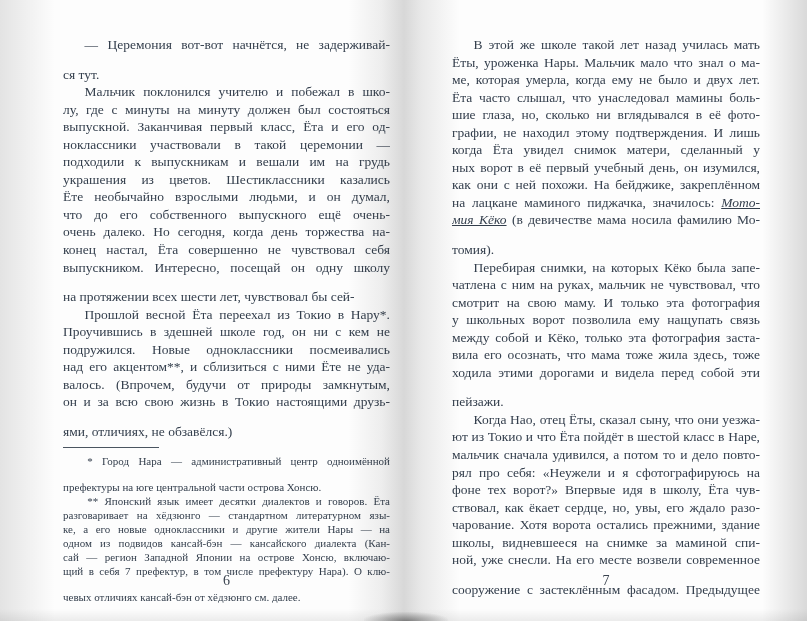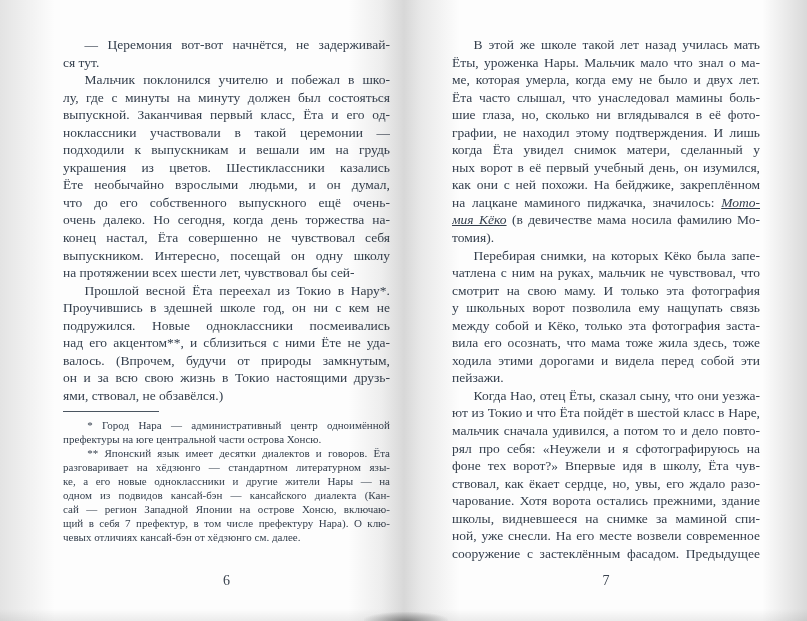--- a/index.html
+++ b/index.html
@@ -11,21 +11,21 @@
   }
   .page{position:absolute;top:36px;height:566px;}
   .page.left{left:63px;width:327px;}
   .page.right{left:452px;width:308px;}
 
   .para .line{
     font-size:13.5px;line-height:17.55px;height:17.55px;overflow:hidden;
     text-align:justify;text-align-last:justify;
   }
   .para .line:first-child{text-indent:1.6em;}
-  .para .line:last-child{text-align-last:left;}
+  .para .line:last-child{text-align-last:left;margin-top:12px;}
   .para.cont .line:last-child{text-align-last:justify;}
   .para i{font-style:italic;text-decoration:underline;}
 
   .fnrule{border-top:1px solid #4a5560;width:96px;margin:7px 0 6px 0;}
   .para.fn .line{font-size:11px;line-height:14px;height:14px;}
   .para.fn .line:first-child{text-indent:2.2em;}
 
   .pagenum{
     position:absolute;top:537px;left:0;width:100%;
     text-align:center;font-size:14px;color:#39424e;
@@ -71,21 +71,21 @@
           <div class="line"><span>выпускником. Интересно, посещай он одну школу</span></div>
           <div class="line"><span>на протяжении всех шести лет, чувствовал бы сей-</span></div>
         </div>
       <div class="para">
           <div class="line"><span>Прошлой весной Ёта переехал из Токио в Нару*.</span></div>
           <div class="line"><span>Проучившись в здешней школе год, он ни с кем не</span></div>
           <div class="line"><span>подружился. Новые одноклассники посмеивались</span></div>
           <div class="line"><span>над его акцентом**, и сблизиться с ними Ёте не уда-</span></div>
           <div class="line"><span>валось. (Впрочем, будучи от природы замкнутым,</span></div>
           <div class="line"><span>он и за всю свою жизнь в Токио настоящими друзь-</span></div>
-          <div class="line"><span>ями, ствовал, не обзавёлся.)</span></div>
+          <div class="line"><span>ями, отличиях, не обзавёлся.)</span></div>
         </div>
     </div>
     <div class="fnrule"></div>
     <div>
       <div class="para fn">
           <div class="line"><span>* Город Нара — административный центр одноимённой</span></div>
           <div class="line"><span>префектуры на юге центральной части острова Хонсю.</span></div>
         </div>
       <div class="para fn">
           <div class="line"><span>** Японский язык имеет десятки диалектов и говоров. Ёта</span></div>

